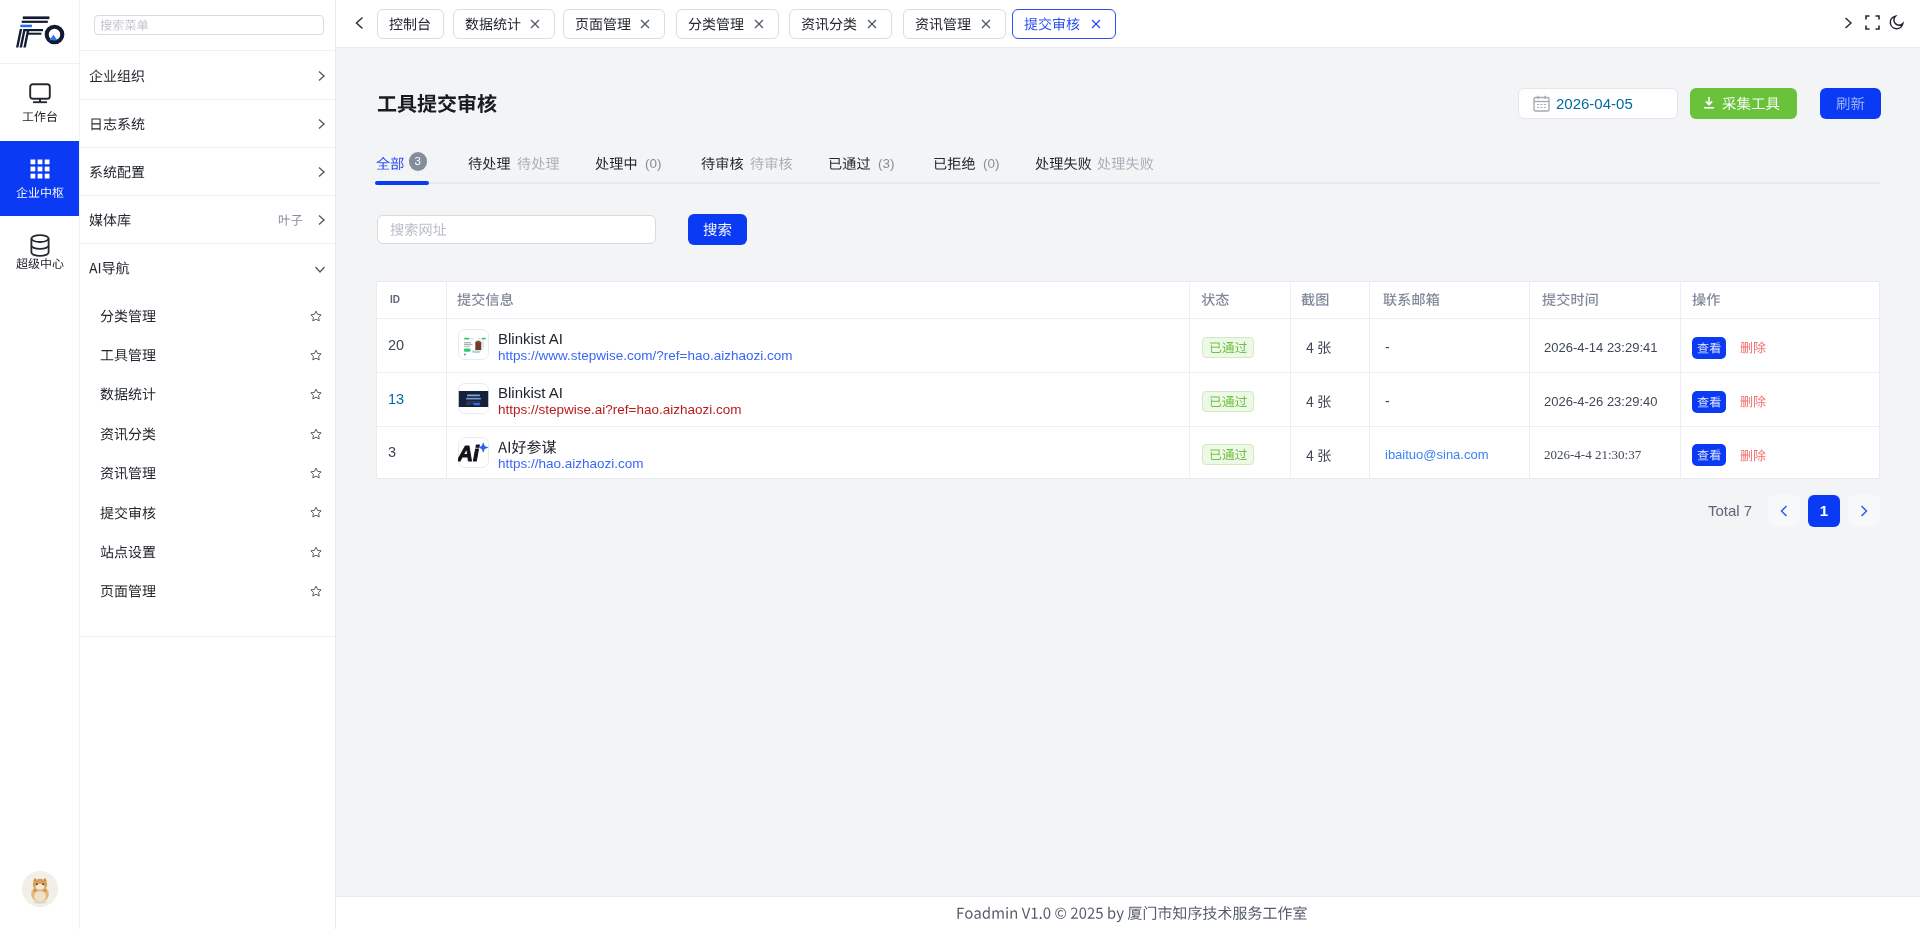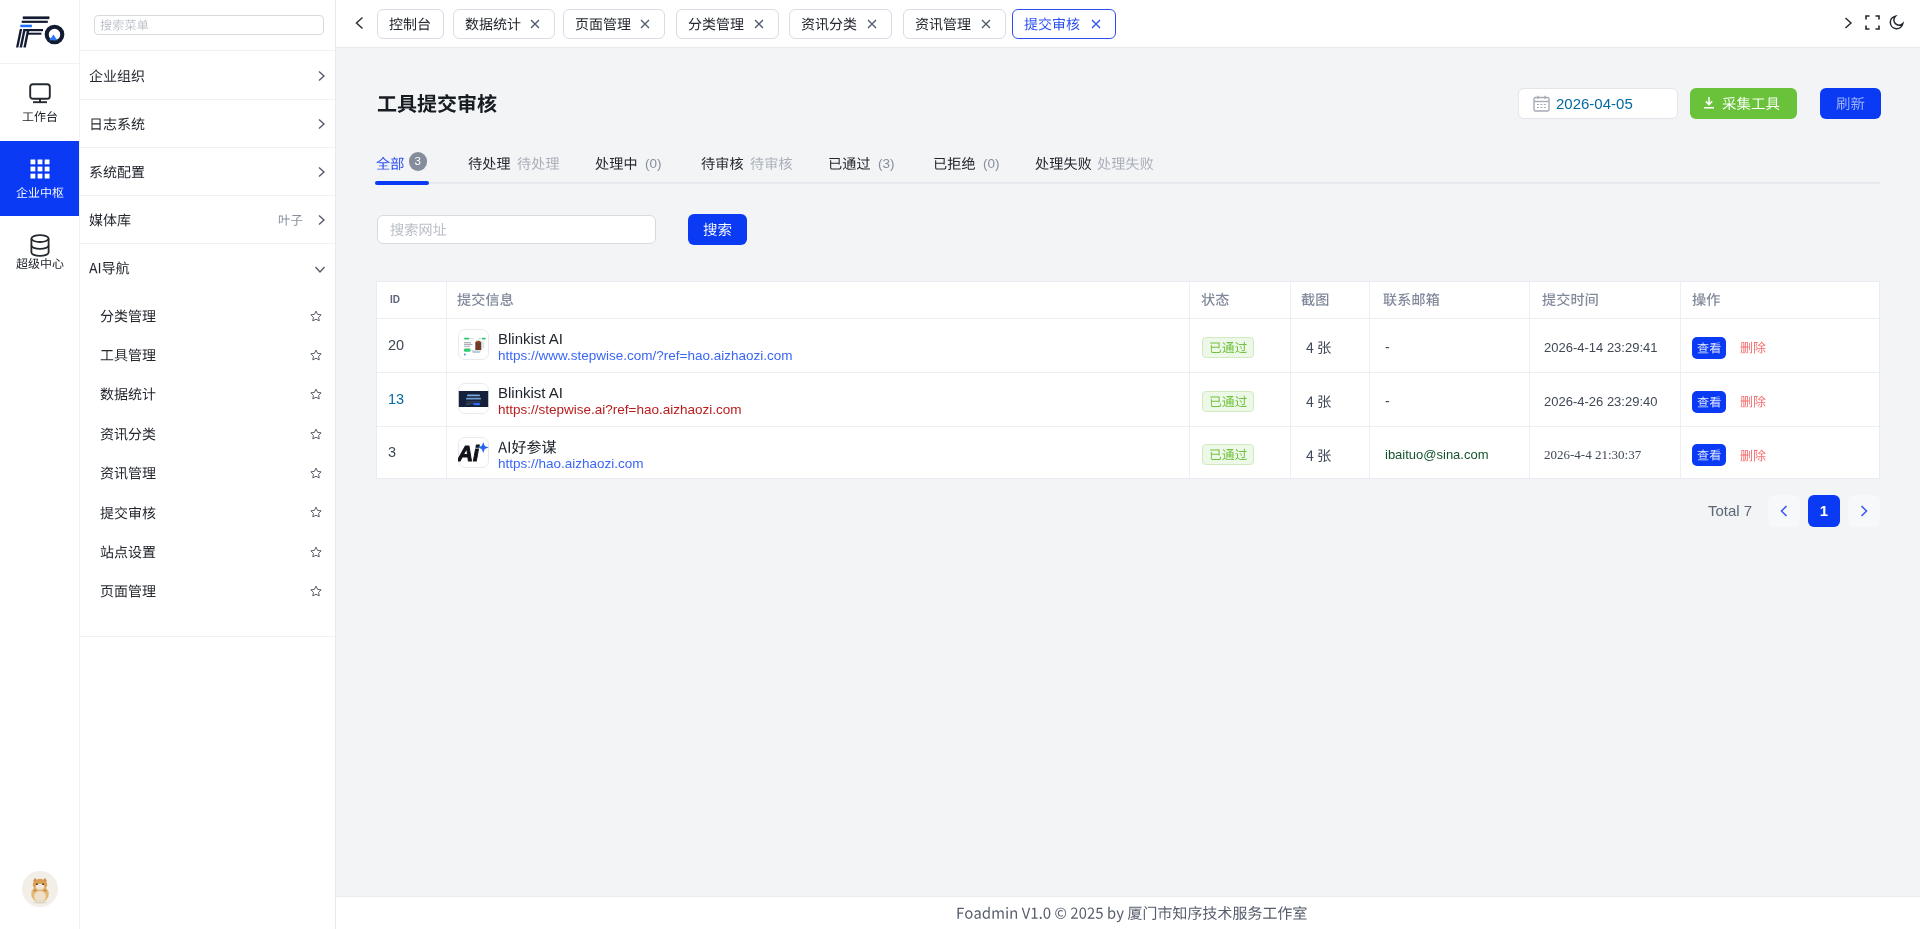--- a/index.html
+++ b/index.html
@@ -639,21 +639,21 @@
         </g>
       </svg>
     </div>
 <div style="position:absolute;left:1306.0px;top:444.8px;width:26px;height:21px">
       <svg width="26" height="21" viewBox="0 0 26 21">
         <g transform="translate(0,15.9)">
           <path d="M4.8 0.0H6.0V-2.9H7.4V-3.9H6.0V-10.4H4.6L0.3 -3.7V-2.9H4.8ZM4.8 -3.9H1.6L4.0 -7.5C4.3 -8.0 4.6 -8.5 4.8 -9.0H4.9C4.9 -8.5 4.8 -7.6 4.8 -7.1Z M23.1 -11.3C22.3 -9.8 21.0 -8.4 19.6 -7.6C19.8 -7.4 20.2 -7.0 20.4 -6.9C21.8 -7.8 23.2 -9.4 24.1 -11.0ZM12.7 -8.2C12.7 -6.8 12.5 -5.0 12.3 -3.9H15.2C15.0 -1.3 14.8 -0.3 14.6 -0.0C14.5 0.1 14.3 0.1 14.1 0.1C13.8 0.1 13.1 0.1 12.4 0.0C12.6 0.3 12.7 0.7 12.7 1.0C13.4 1.0 14.1 1.0 14.5 1.0C15.0 1.0 15.2 0.9 15.5 0.6C15.9 0.2 16.1 -1.1 16.2 -4.4C16.2 -4.5 16.3 -4.8 16.3 -4.8H13.4C13.5 -5.6 13.6 -6.4 13.6 -7.2H16.2V-11.4H12.4V-10.4H15.2V-8.2ZM17.8 1.2C18.0 1.0 18.4 0.8 21.2 -0.4C21.2 -0.6 21.2 -1.0 21.2 -1.3L19.0 -0.5V-5.4H20.4C21.1 -2.6 22.3 -0.3 24.1 0.9C24.3 0.7 24.6 0.3 24.9 0.1C23.2 -0.9 22.0 -3.0 21.4 -5.4H24.7V-6.4H19.0V-11.6H18.0V-6.4H16.4V-5.4H18.0V-0.7C18.0 -0.1 17.6 0.2 17.3 0.3C17.5 0.5 17.7 1.0 17.8 1.2Z" fill="#3f4856"></path>
         </g>
       </svg>
     </div>
-<div style="position:absolute;left:1385.0px;top:445.3px;height:20px;line-height:20px;font-family:'Liberation Sans',sans-serif;font-size:13px;font-weight:400;color:#14532d;letter-spacing:0;white-space:nowrap">ibaituo@sina.com</div>
+<div style="position:absolute;left:1385.0px;top:445.3px;height:20px;line-height:20px;font-family:'Liberation Sans',sans-serif;font-size:13px;font-weight:400;color:#3b82f6;letter-spacing:0;white-space:nowrap">ibaituo@sina.com</div>
 <div style="position:absolute;left:1544.0px;top:445.3px;height:20px;line-height:20px;font-family:Liberation Serif, serif;font-size:13px;font-weight:400;color:#3f4856;letter-spacing:0;white-space:nowrap">2026-4-4 21:30:37</div>
 <div style="position:absolute;left:1692px;top:444px;width:34px;height:22px;background:#0b3af5;border-radius:5px"></div>
 <div style="position:absolute;left:1696.5px;top:446.3px;width:25px;height:18px">
       <svg width="25" height="18" viewBox="0 0 25 18">
         <g transform="translate(0,13.6)">
           <path d="M3.6 -2.7H8.5V-1.6H3.6ZM3.6 -4.3H8.5V-3.3H3.6ZM2.7 -5.0V-1.0H9.5V-5.0ZM0.9 -0.2V0.6H11.3V-0.2ZM5.6 -10.2V-8.7H0.7V-7.9H4.6C3.6 -6.7 1.9 -5.7 0.4 -5.2C0.6 -5.0 0.9 -4.7 1.0 -4.4C2.7 -5.1 4.5 -6.4 5.6 -7.8V-5.3H6.5V-7.8C7.6 -6.4 9.5 -5.2 11.2 -4.5C11.3 -4.8 11.6 -5.1 11.8 -5.3C10.2 -5.8 8.6 -6.8 7.5 -7.9H11.5V-8.7H6.5V-10.2Z M16.3 -2.6H21.6V-1.8H16.3ZM16.3 -3.3V-4.1H21.6V-3.3ZM16.3 -1.1H21.6V-0.2H16.3ZM22.3 -10.2C20.3 -9.8 16.6 -9.6 13.6 -9.6C13.7 -9.4 13.8 -9.1 13.8 -8.8C14.9 -8.8 16.0 -8.9 17.2 -8.9C17.1 -8.6 17.0 -8.4 16.9 -8.1H13.8V-7.3H16.6C16.5 -7.0 16.4 -6.7 16.2 -6.4H12.9V-5.7H15.8C15.0 -4.4 14.0 -3.3 12.6 -2.5C12.8 -2.3 13.1 -2.0 13.2 -1.7C14.0 -2.2 14.7 -2.9 15.4 -3.6V1.0H16.3V0.5H21.6V1.0H22.5V-4.8H16.3C16.5 -5.1 16.7 -5.4 16.9 -5.7H23.7V-6.4H17.2C17.4 -6.7 17.5 -7.0 17.6 -7.3H23.0V-8.1H17.9L18.2 -9.0C19.9 -9.1 21.6 -9.2 22.9 -9.5Z" fill="#e8edff"></path>
         </g>
       </svg>
     </div>
 <div style="position:absolute;left:1740.0px;top:445.8px;width:27px;height:19px">

